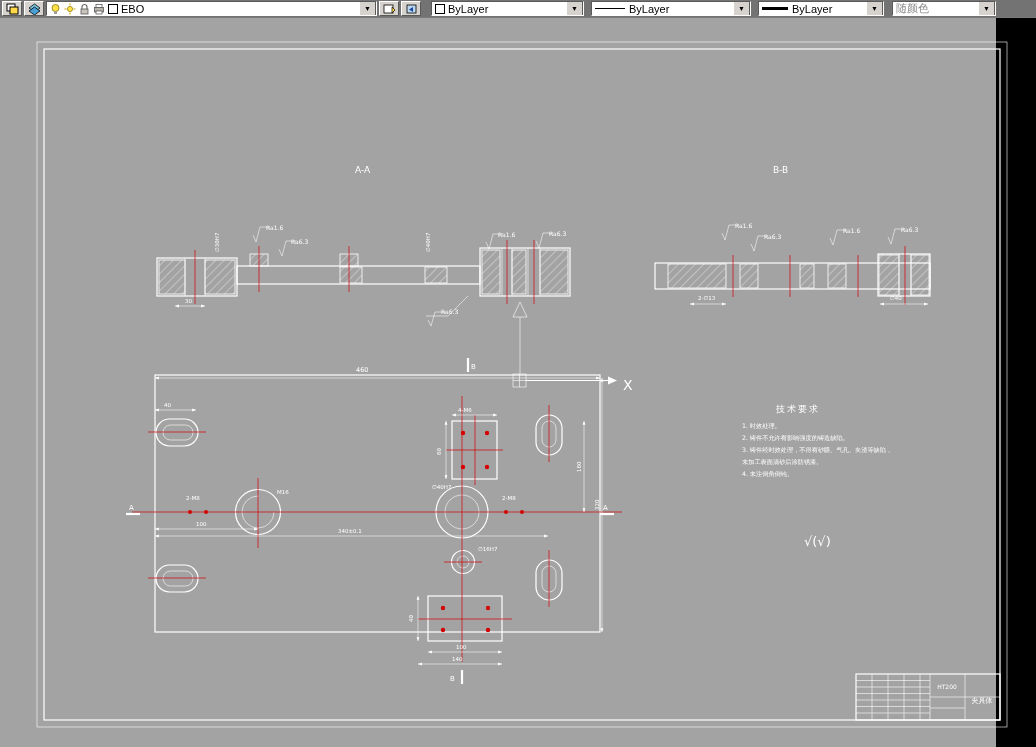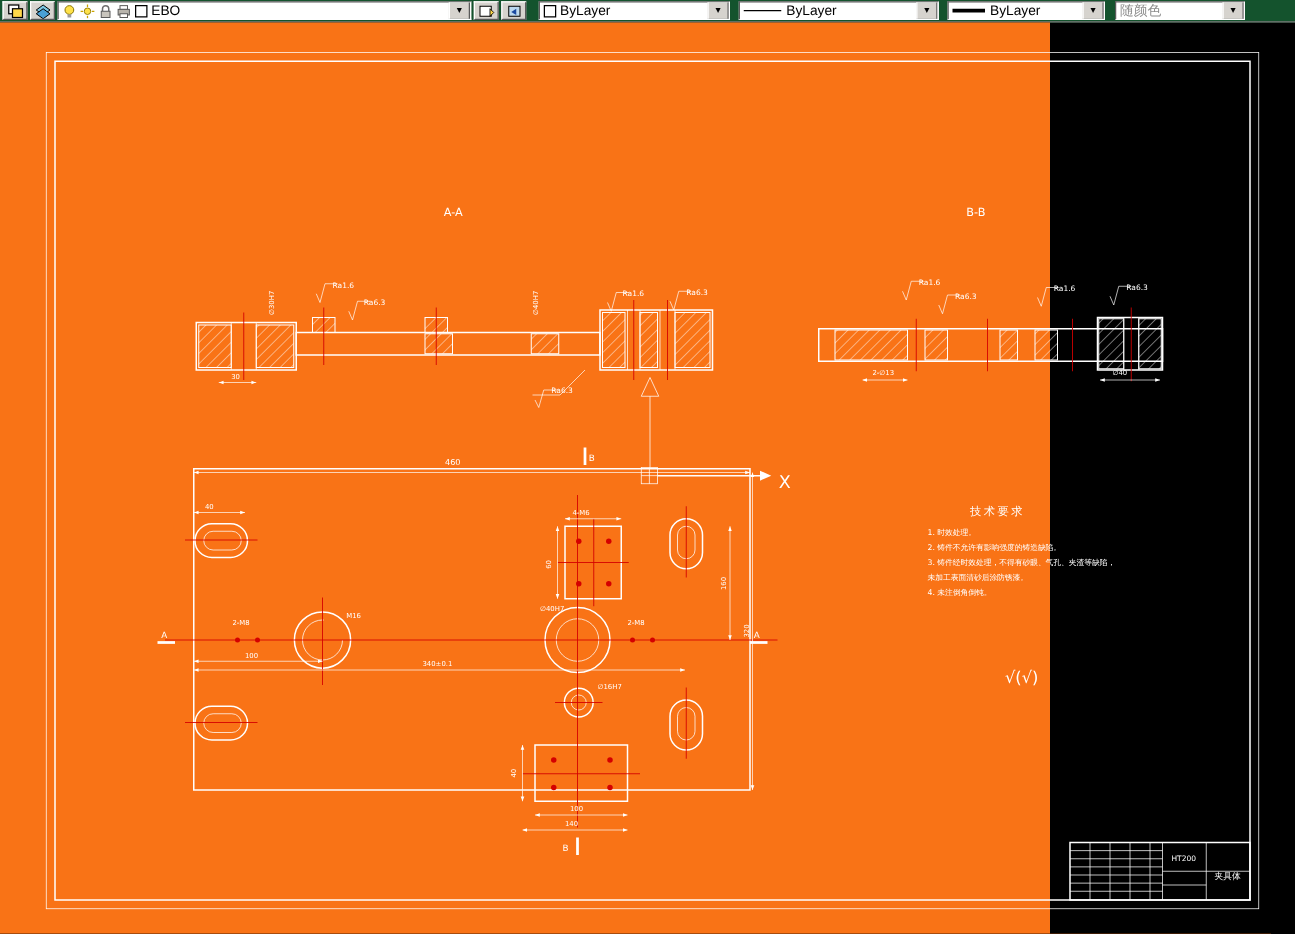--- a/index.html
+++ b/index.html
@@ -1,36 +1,36 @@
 <!DOCTYPE html>
 <html><head>
 <meta charset="utf-8">
 <style>
   html,body{margin:0;padding:0;}
   body{width:1036px;height:747px;background:#000;overflow:hidden;font-family:"Liberation Sans",sans-serif;}
   
-  .toolbar{width:1036px;height:18px;background:#14532d;display:flex;align-items:center;
+  .toolbar{width:1036px;height:18px;background:#737373;display:flex;align-items:center;
            padding:1px 2px;box-sizing:border-box;gap:2px;border-bottom:1px solid #7a7a7a;}
   .tbtn{width:20px;height:15px;background:#d6d3ce;border-top:1px solid #fff;border-left:1px solid #fff;
         border-right:1px solid #5a5a5a;border-bottom:1px solid #5a5a5a;display:flex;align-items:center;
         justify-content:center;padding:0;flex:none;}
   .combo{height:15px;background:#fff;border:1px solid;border-color:#5a5a5a #fff #fff #5a5a5a;
          display:flex;align-items:center;font-size:11px;color:#000;box-sizing:border-box;
          padding-left:3px;flex:none;overflow:hidden;}
   .combo .arrowbtn{margin-left:auto;width:15px;height:13px;background:#d6d3ce;flex:none;
         border-top:1px solid #fff;border-left:1px solid #fff;border-right:1px solid #5a5a5a;
         border-bottom:1px solid #5a5a5a;display:flex;align-items:center;justify-content:center;
         font-size:7px;color:#000;}
   .mini{display:inline-block;margin-right:3px;flex:none;}
   .swatch{width:8px;height:8px;border:1px solid #000;background:#fff;display:inline-block;margin-right:3px;flex:none;}
   .ltsample{width:30px;height:1px;background:#000;display:inline-block;margin-right:4px;flex:none;}
   .lwsample{width:26px;height:3px;background:#000;display:inline-block;margin-right:4px;flex:none;}
   .disabled-text{color:#8d8d8d;}
   
-  .canvas{position:relative;width:840px;height:729px;background:#f97316;}
+  .canvas{position:relative;width:996px;height:729px;background:#a3a3a3;}
   svg{display:block;}
   svg text{font-family:"DejaVu Sans","Liberation Sans",sans-serif;fill:#fff;}
   .w1{stroke:#fff;stroke-width:1.2;fill:none;}
   .w0{stroke:#fff;stroke-width:0.6;fill:none;}
   .dim{stroke:#fff;stroke-width:0.55;fill:none;}
   .red{stroke:#d40000;stroke-width:0.7;fill:none;}
   .rd{fill:#d40000;stroke:none;}
   .hz{fill:url(#hat);stroke:#fff;stroke-width:0.8;}
   .thick{stroke:#fff;stroke-width:2.2;fill:none;}
 </style>

